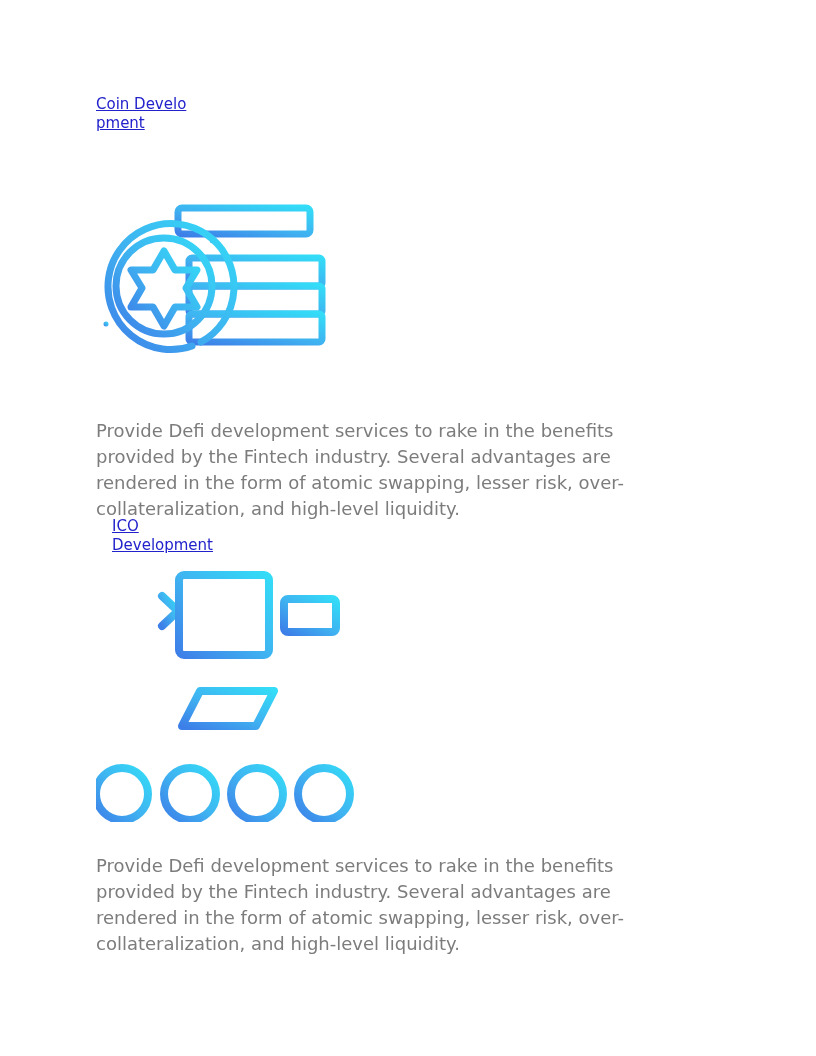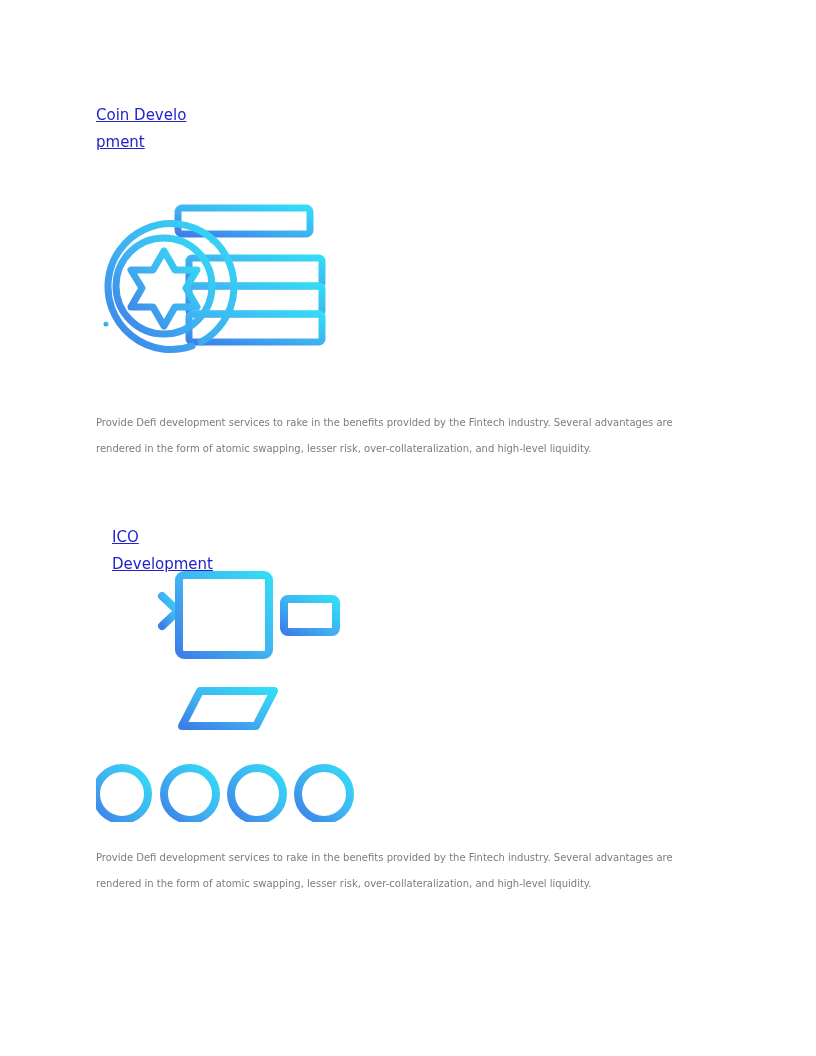--- a/index.html
+++ b/index.html
@@ -33,27 +33,26 @@
   .sec2-heading {
     position: absolute;
     left: 112px;
     top: 517px;
     width: 130px;
   }
   .heading-link {
     color: #2222cc;
     text-decoration: underline;
     font-size: 15px;
-    line-height: 27px;
+    line-height: 19px;
     font-weight: 400;
     font-family: "DejaVu Sans", "Liberation Sans", sans-serif;
     word-break: break-all;
     display: block;
     cursor: pointer;
-    margin-top: 7px;
   }
   .sec2-heading .heading-link {
     word-break: normal;
   }
 
   
   .icon-coin {
     position: absolute;
     left: 96px;
     top: 196px;
@@ -72,21 +71,21 @@
     width: 100%;
     height: 100%;
   }
 
   
   .body-para {
     position: absolute;
     left: 96px;
     width: 598px;
     color: #7c7c7c;
-    font-size: 10px;
+    font-size: 18px;
     line-height: 26px;
     font-family: "DejaVu Sans", "Liberation Sans", sans-serif;
   }
   .para-1 { top: 400px; }
   .para-2 { top: 835px; }
 </style>
 </head>
 <body>
 
 <div class="page">

